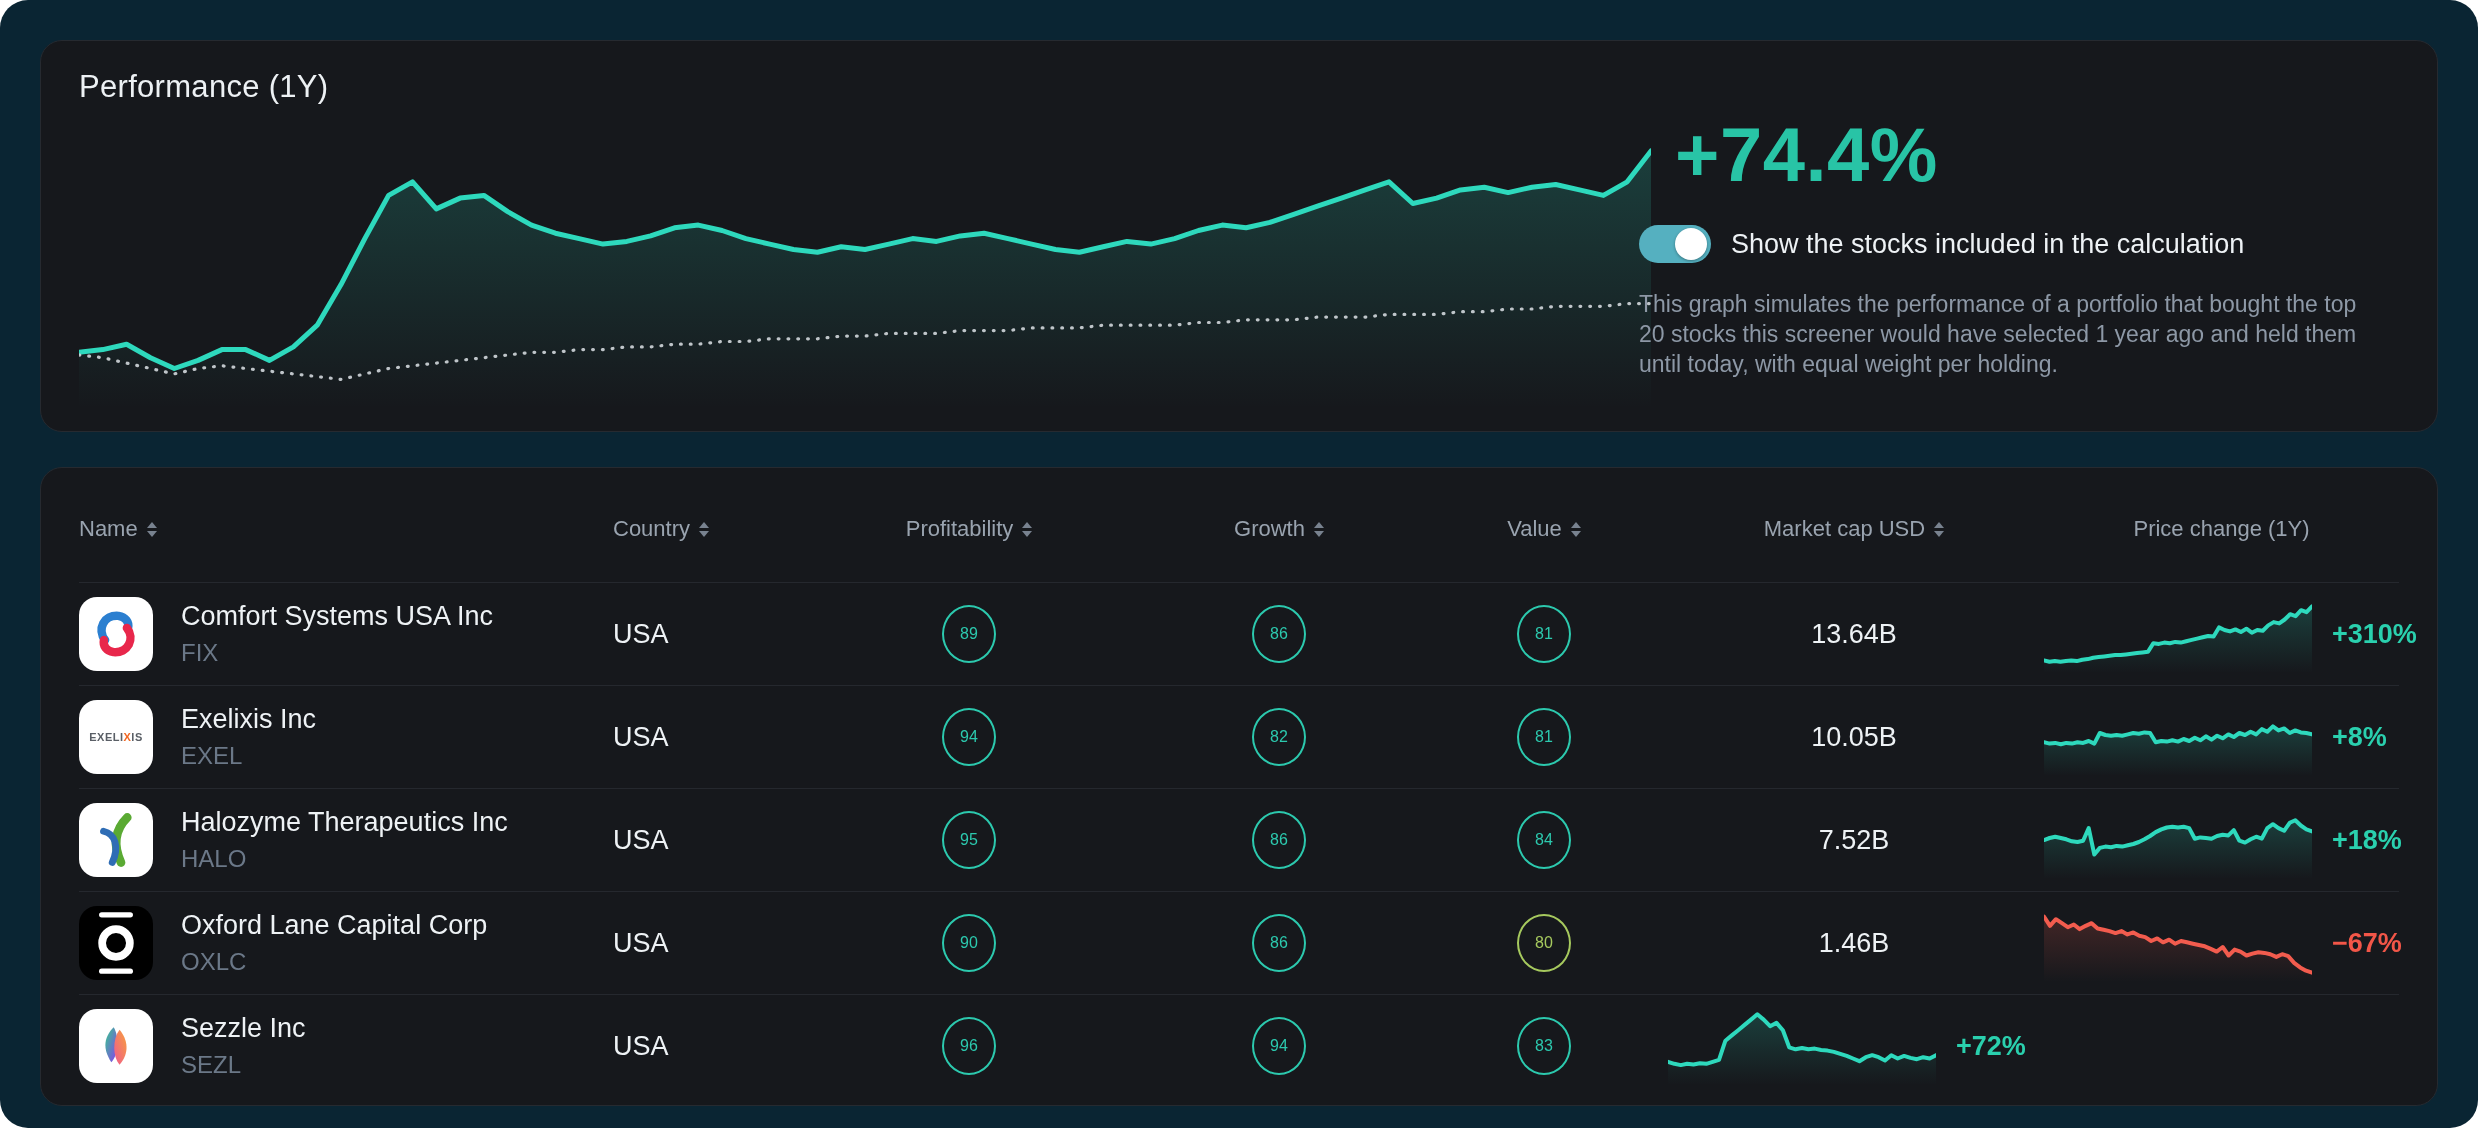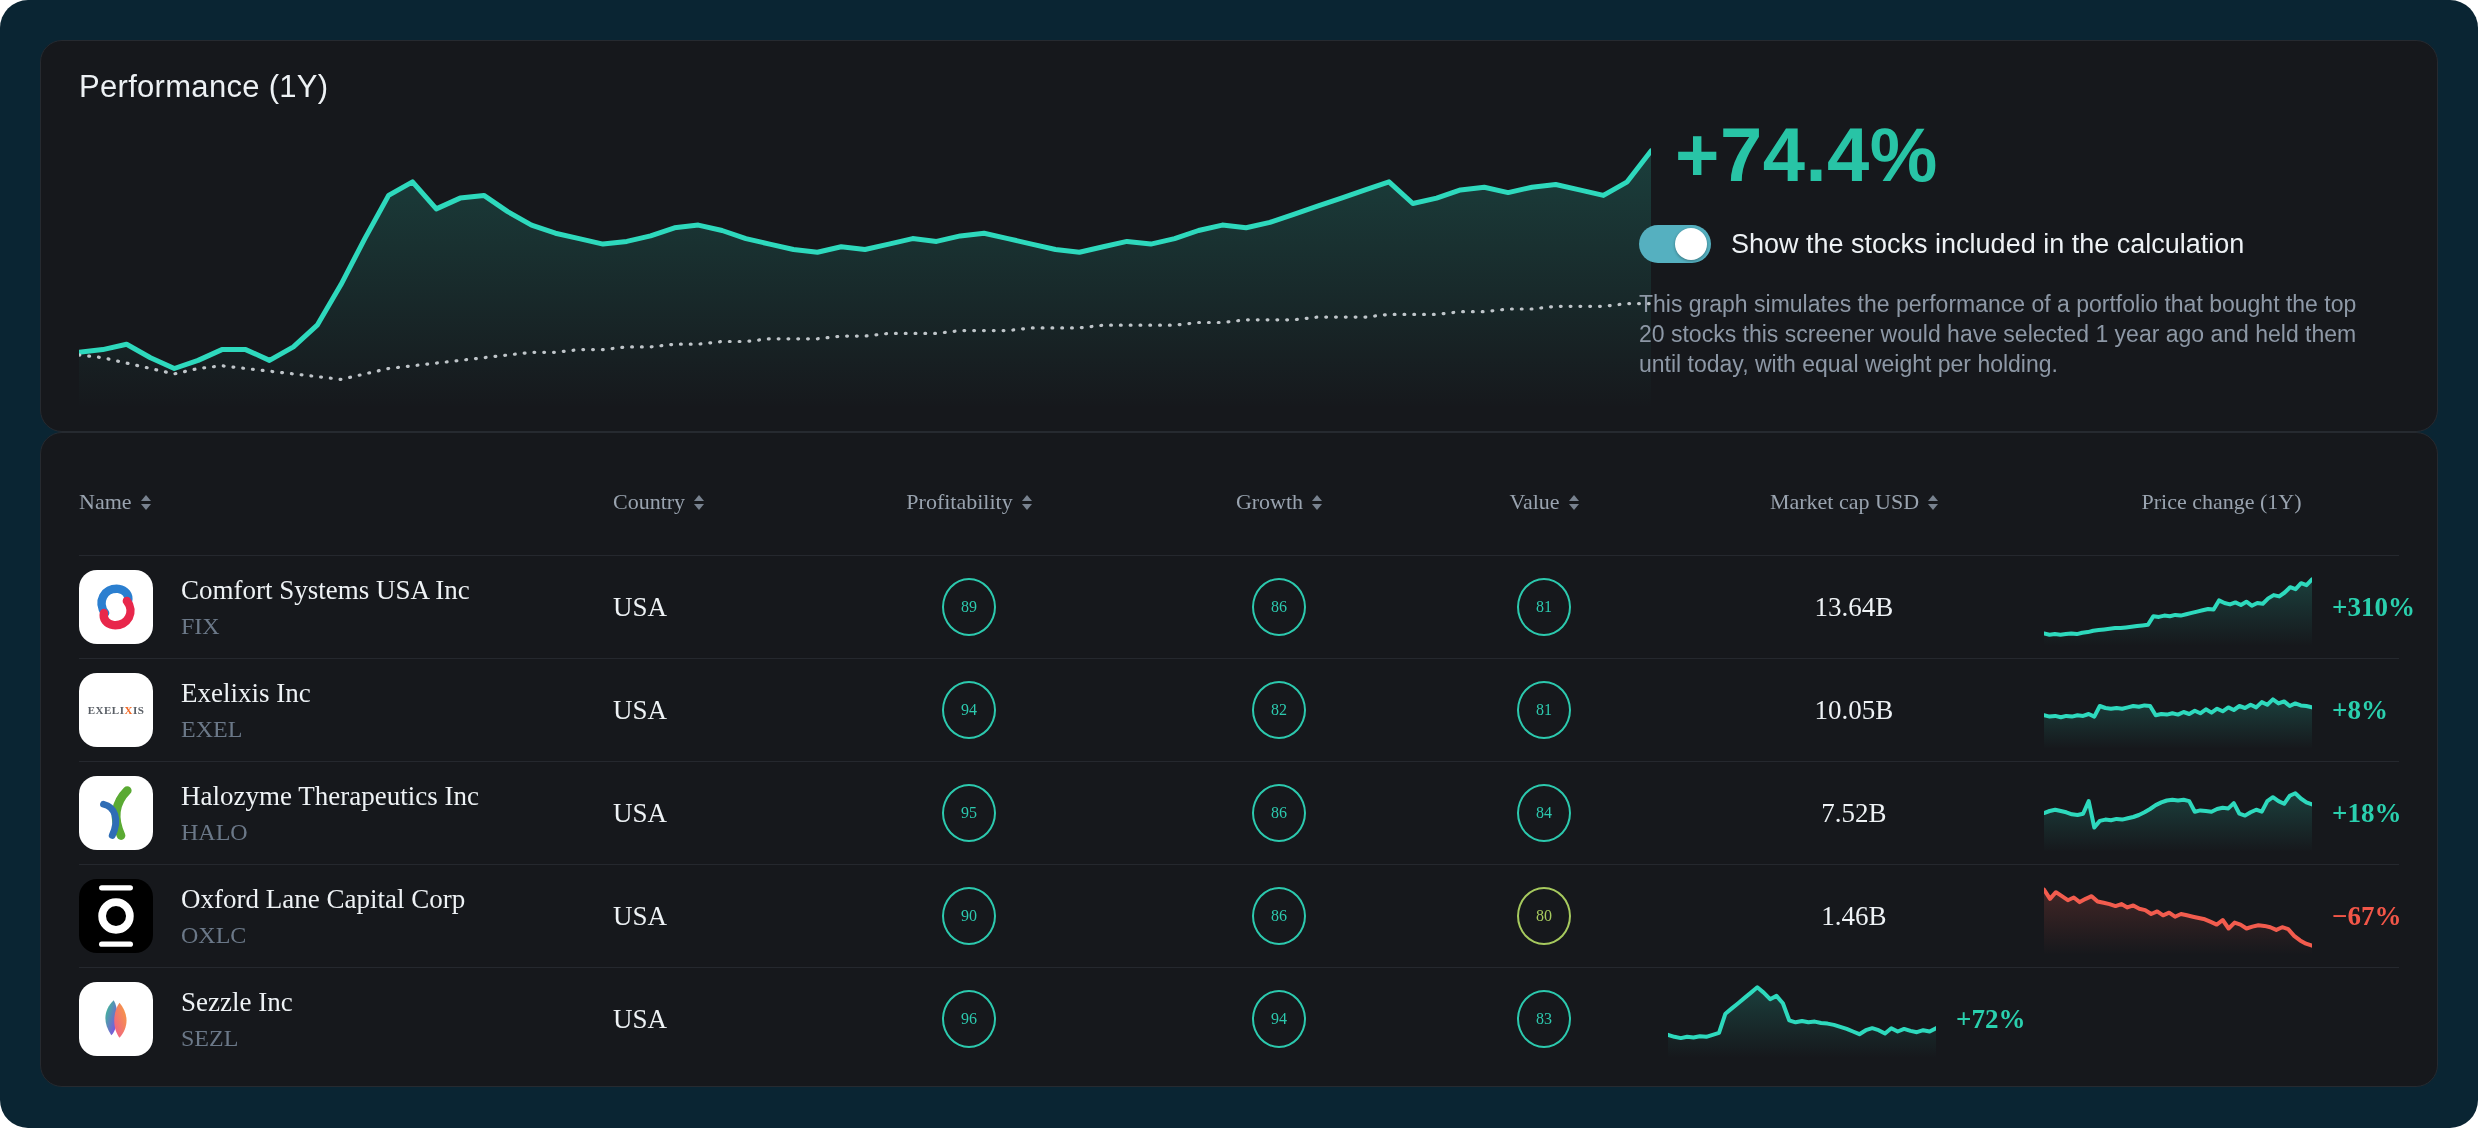--- a/index.html
+++ b/index.html
@@ -1,36 +1,36 @@
 <!DOCTYPE html>
 <html><head>
 <meta charset="utf-8">
 <style>
   * { box-sizing: border-box; }
   html,body { margin:0; padding:0; background:#ffffff; font-family:"Liberation Sans", sans-serif; }
   .app {
     width:2478px; height:1128px; background:#0a2533; border-radius:28px;
-    padding:40px; display:flex; flex-direction:column; overflow:hidden;
+    padding:40px; display:flex; flex-direction:column; gap:35px; overflow:hidden;
   }
   .card {
     background:#16181c; border:1px solid #262a30; border-radius:22px; position:relative;
   }
   
   .perf-card { height:392px; flex:none; }
   .perf-title { position:absolute; left:38px; top:28px; margin:0; font-size:31px; font-weight:500; color:#edf1f4; letter-spacing:.3px; }
   .perf-chart { position:absolute; left:38px; top:76px; width:1572px; height:292px; }
   .perf-right { position:absolute; left:1598px; top:76px; width:770px; }
   .big-pct { font-size:76px; font-weight:700; color:#28c4a6; letter-spacing:.5px; line-height:1;margin-left:36px; }
   .toggle-row { margin-top:32px; display:flex; align-items:center; gap:20px; }
   .toggle { width:72px; height:38px; border-radius:19px; background:#55b0c0; position:relative; cursor:pointer; flex:none; }
   .toggle .knob { position:absolute; top:3px; right:4px; width:32px; height:32px; border-radius:50%; background:#ffffff; box-shadow:0 1px 3px rgba(0,0,0,.35); }
   .toggle-label { font-size:27px; font-weight:500; color:#eef2f5; }
   .perf-desc { margin:26px 0 0 0; width:736px; font-size:23px; line-height:30px; color:#8d98a6; }
   
-  .table-card { padding:16px 38px; flex:none;font-family:Liberation Serif, serif; }
+  .table-card { padding:8px 38px; flex:none; }
   .thead, .tr { display:grid; grid-template-columns:520px 205px 330px 290px 240px 380px 1fr; align-items:center; }
   .thead { height:106px; color:#99a3af; font-size:22px; }
   .th { display:flex; align-items:center; gap:9px; }
   .th.left-pad { padding-left:14px; }
   .th.center { justify-content:center; }
   .sort { display:inline-flex; flex-direction:column; gap:3px; }
   .sort i { display:block; width:0; height:0; border-left:5px solid transparent; border-right:5px solid transparent; }
   .sort .up { border-bottom:6px solid #78828f; }
   .sort .dn { border-top:6px solid #78828f; }
   .tr { height:103px; border-top:1px solid #25282e; }

